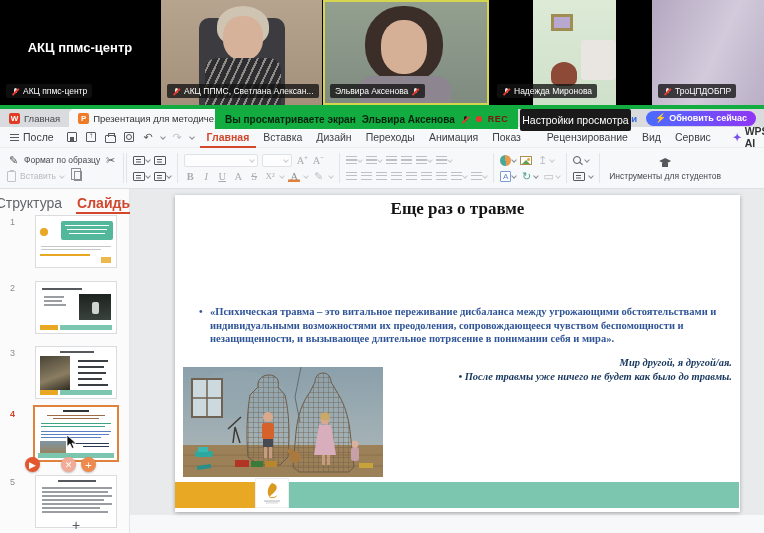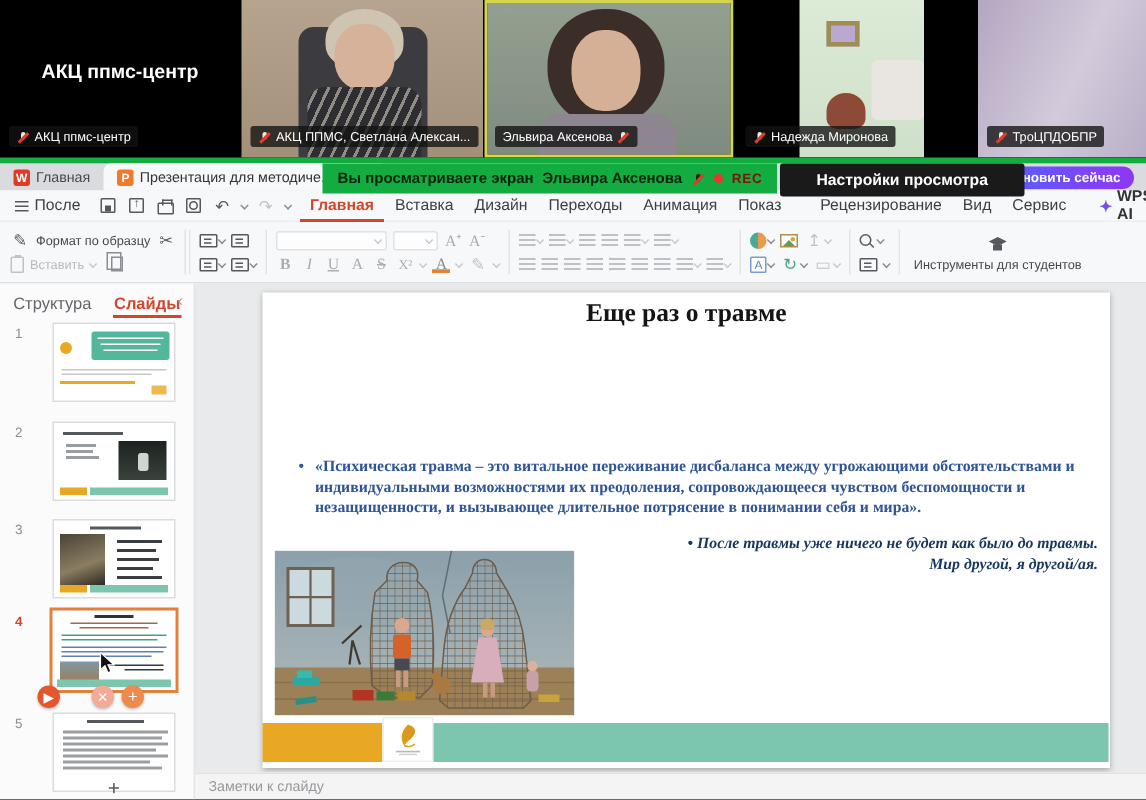--- a/index.html
+++ b/index.html
@@ -14,21 +14,21 @@
 .micoff::before{content:'';position:absolute;left:3px;top:1px;width:3px;height:5px;border-radius:1.5px;background:#e8e8e8}
 .micoff::after{content:'';position:absolute;left:0;top:4px;width:9px;height:1.5px;background:#e23b2e;transform:rotate(-45deg)}
 .ctext{position:absolute;left:0;right:0;top:40px;text-align:center;color:#fff;font-weight:bold;font-size:13px}
 
 .shareline{position:absolute;top:105px;left:0;width:764px;height:4px;background:#12ac40}
 .banner{position:absolute;top:109px;left:215px;height:20px;display:flex;z-index:9}
 .banner-g{display:flex;align-items:center;gap:6px;background:#12ac40;padding:0 10px;font-size:10px;font-weight:bold;color:#07230d}
 .banner-g .micoff::before{background:#1c1c1c}
 .recdot{width:6px;height:6px;border-radius:50%;background:#e8372c}
 .rectext{color:#7c150e;font-size:9px;font-weight:bold;letter-spacing:.5px}
-.banner-set{background:#1a1a1a;color:#fff;font-size:10.5px;font-weight:bold;display:flex;align-items:center;padding:0 24px;height:22px;border-radius:2px;margin-left:2px}
+.banner-set{background:#1a1a1a;color:#fff;font-size:10.5px;font-weight:normal;display:flex;align-items:center;padding:0 2px;height:22px;border-radius:2px;margin-left:2px}
 
 .wps{position:absolute;top:109px;left:0;width:764px;height:424px;background:#f7f8fa}
 .tabbar{position:absolute;top:0;left:0;right:0;height:18px;background:#d9dbdf;display:flex;align-items:center}
 .wtab{height:18px;display:flex;align-items:center;gap:4px;padding:0 9px;font-size:9.5px;color:#45484d}
 .wtab.doc{background:#f7f8fa;border-radius:5px 5px 0 0;color:#333}
 .wlogo{width:11px;height:11px;background:#e03b24;border-radius:2px;color:#fff;font-size:8px;font-weight:bold;display:flex;align-items:center;justify-content:center}
 .plogo{width:11px;height:11px;background:#f07a26;border-radius:2px;color:#fff;font-size:8px;font-weight:bold;display:flex;align-items:center;justify-content:center}
 .tabx{color:#8a8d92;font-size:9px;margin-left:2px}
 .tabsq{width:7px;height:6px;border:1px solid #9a9da2;border-radius:1px;margin-left:4px}
 .newtab{width:16px;text-align:center;color:#55585c;font-size:12px}
@@ -91,21 +91,21 @@
 .i-pic::before{content:'';position:absolute;left:1px;bottom:0;border-left:4px solid transparent;border-right:4px solid transparent;border-bottom:4px solid #5da05a}
 .i-pic::after{content:'';position:absolute;right:1.5px;top:1.5px;width:3px;height:3px;border-radius:50%;background:#e8a23a}
 .abox{width:11px;height:11px;border:1.1px solid #7a9bd6;color:#5b84cc;font-size:8px;display:flex;align-items:center;justify-content:center;border-radius:1px;background:#fff}
 .captop{width:14px;height:14px;position:relative;margin:0 auto}
 .captop::before{content:'';position:absolute;left:1px;top:3px;width:12px;height:6px;background:#55585c;transform:rotate(0deg);clip-path:polygon(50% 0,100% 50%,50% 100%,0 50%)}
 .captop::after{content:'';position:absolute;left:4px;top:8px;width:6px;height:4px;background:#55585c}
 .stud{display:flex;flex-direction:column;align-items:center;justify-content:center;gap:2px;font-size:8.5px;color:#45484d;padding:0 8px}
 
 .work{position:absolute;top:80px;left:0;right:0;height:344px}
 .sidebar{position:absolute;top:0;left:0;width:130px;height:344px;background:#fbfbfc;border-right:1px solid #e4e5e7}
-.sbtabs{position:absolute;top:2px;left:0;width:130px;height:24px;display:flex;align-items:center;justify-content:center;gap:14px;font-size:11px;color:#62656a}
+.sbtabs{position:absolute;top:2px;left:0;width:130px;height:24px;display:flex;align-items:center;justify-content:center;gap:14px;font-size:14px;color:#62656a}
 .sbtab.active{color:#d2472b;font-weight:bold;box-shadow:inset 0 -2px 0 #d2472b;padding:3px 1px}
 .collapse{position:absolute;right:7px;top:6px;color:#9a9da2;font-size:11px}
 .thumb{position:absolute;left:35px;width:82px;height:53px;background:#fff;border:1px solid #dadcdf;overflow:hidden}
 .thumb.sel{left:33px;width:86px;height:57px;border:2px solid #e0823c}
 .tnum{position:absolute;left:10px;font-size:9px;color:#8b8e93}
 .tnum.sel{color:#d2472b;font-weight:bold}
 .bar{position:absolute;background:#9a9da2;height:1.5px}
 .obtn{position:absolute;width:15px;height:15px;border-radius:50%;display:flex;align-items:center;justify-content:center;color:#fff;font-size:9px;z-index:5;box-shadow:0 1px 2px rgba(0,0,0,.25)}
 .addslide{position:absolute;left:66px;top:328px;font-size:14px;color:#55585c;width:20px;text-align:center}
 
@@ -488,22 +488,22 @@
         </div>
 
         <div class="addslide">+</div>
       </div>
 
       <div class="canvas">
         <div class="slide">
           <div class="s-title">Еще раз о травме</div>
           <div class="s-blue">«Психическая травма – это витальное переживание дисбаланса между угрожающими обстоятельствами и индивидуальными возможностями их преодоления, сопровождающееся чувством беспомощности и незащищенности, и вызывающее длительное потрясение в понимании себя и мира».</div>
           <div class="s-quote">
+            <div>Мир другой, я другой/ая.</div>
             <div>• После травмы уже ничего не будет как было до травмы.</div>
-            <div>Мир другой, я другой/ая.</div>
           </div>
           <div class="s-img">
             <svg width="200" height="110" viewBox="0 0 200 110">
               <defs>
                 <linearGradient id="wall" x1="0" y1="0" x2="0" y2="1">
                   <stop offset="0" stop-color="#8ba0ab"></stop>
                     <stop offset=".75" stop-color="#a6b3b6"></stop>
                 </linearGradient>
                 <pattern id="wire" width="5" height="5" patternUnits="userSpaceOnUse">
                   <path d="M0 0H5M0 0V5" stroke="#6e5c49" stroke-width="0.8"></path>
@@ -550,18 +550,15 @@
                 <path d="M6.5 16c2 1 5 1 7-1" stroke="#d99a1f" stroke-width="1" fill="none"></path>
                 <rect x="1" y="19.5" width="16" height="1.1" fill="#b9b9b9"></rect>
                 <rect x="3" y="21.5" width="12" height="0.9" fill="#cfcfcf"></rect>
               </svg>
             </div>
             <div class="f-teal"></div>
           </div>
         </div>
       </div>
 
-      <div class="statusbar">
-        <span>Заметки к слайду</span>
-      </div>
     </div>
   </div>
 </div>
 
 </body></html>

